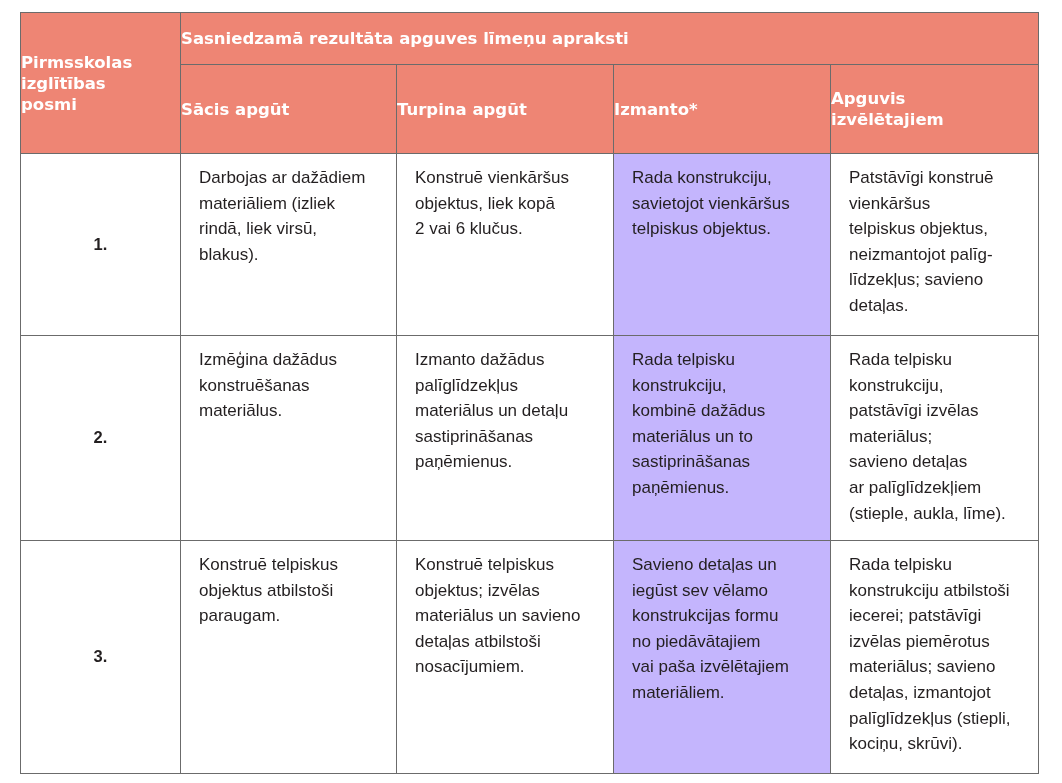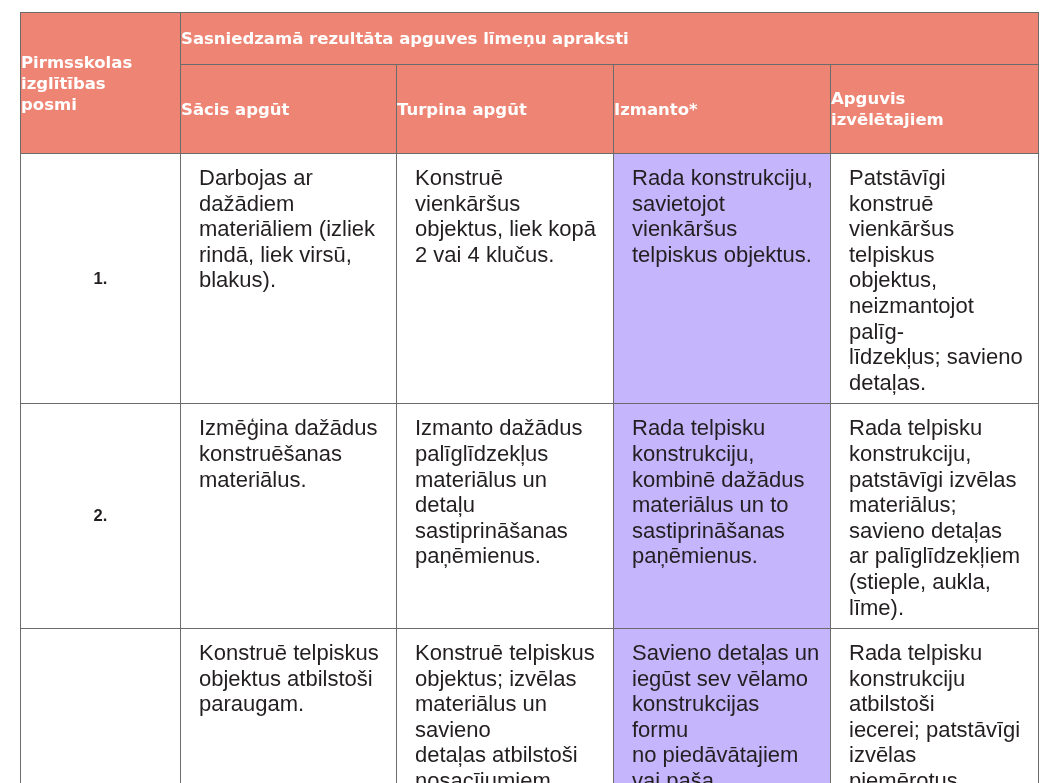--- a/index.html
+++ b/index.html
@@ -11,21 +11,21 @@
     }
     .tbl td, .tbl th { border: 1.5px solid #6b6b6b; padding: 0; }
     .tbl th {
       background: #ee8574; color: #ffffff;
       font-family: "DejaVu Sans", sans-serif; font-weight: bold;
       font-size: 16.5px; line-height: 21px; text-align: left; vertical-align: middle;
     }
     .tbl .h-top { height: 52px; }
     .tbl .h-sub { height: 89px; }
     .tbl td {
-      font-family: "Liberation Sans", sans-serif; font-size: 22px; line-height: 25.6px;
+      font-family: "Liberation Sans", sans-serif; font-size: 17px; line-height: 25.6px;
       color: #231f20; vertical-align: top; padding: 11px 10px 8px 18px;
     }
     .tbl td.stage {
       text-align: center; vertical-align: middle; font-weight: bold;
       padding: 0; font-size: 16.5px;
     }
     .tbl td.shaded { background: #c4b5fd; }
     .r1 { height: 182px; }
     .r2 { height: 205px; }
     .r3 { height: 233px; }
@@ -62,21 +62,21 @@
       <td class="stage">1.</td>
       <td>
           <div class="cell-text">Darbojas ar dažādiem
 materiāliem (izliek
 rindā, liek virsū,
 blakus).</div>
         </td>
       <td>
           <div class="cell-text">Konstruē vienkāršus
 objektus, liek kopā
-2 vai 4 klučus.</div>
+2 vai 6 klučus.</div>
         </td>
       <td class="shaded">
           <div class="cell-text">Rada konstrukciju,
 savietojot vienkāršus
 telpiskus objektus.</div>
         </td>
       <td>
           <div class="cell-text">Patstāvīgi konstruē
 vienkāršus
 telpiskus objektus,

